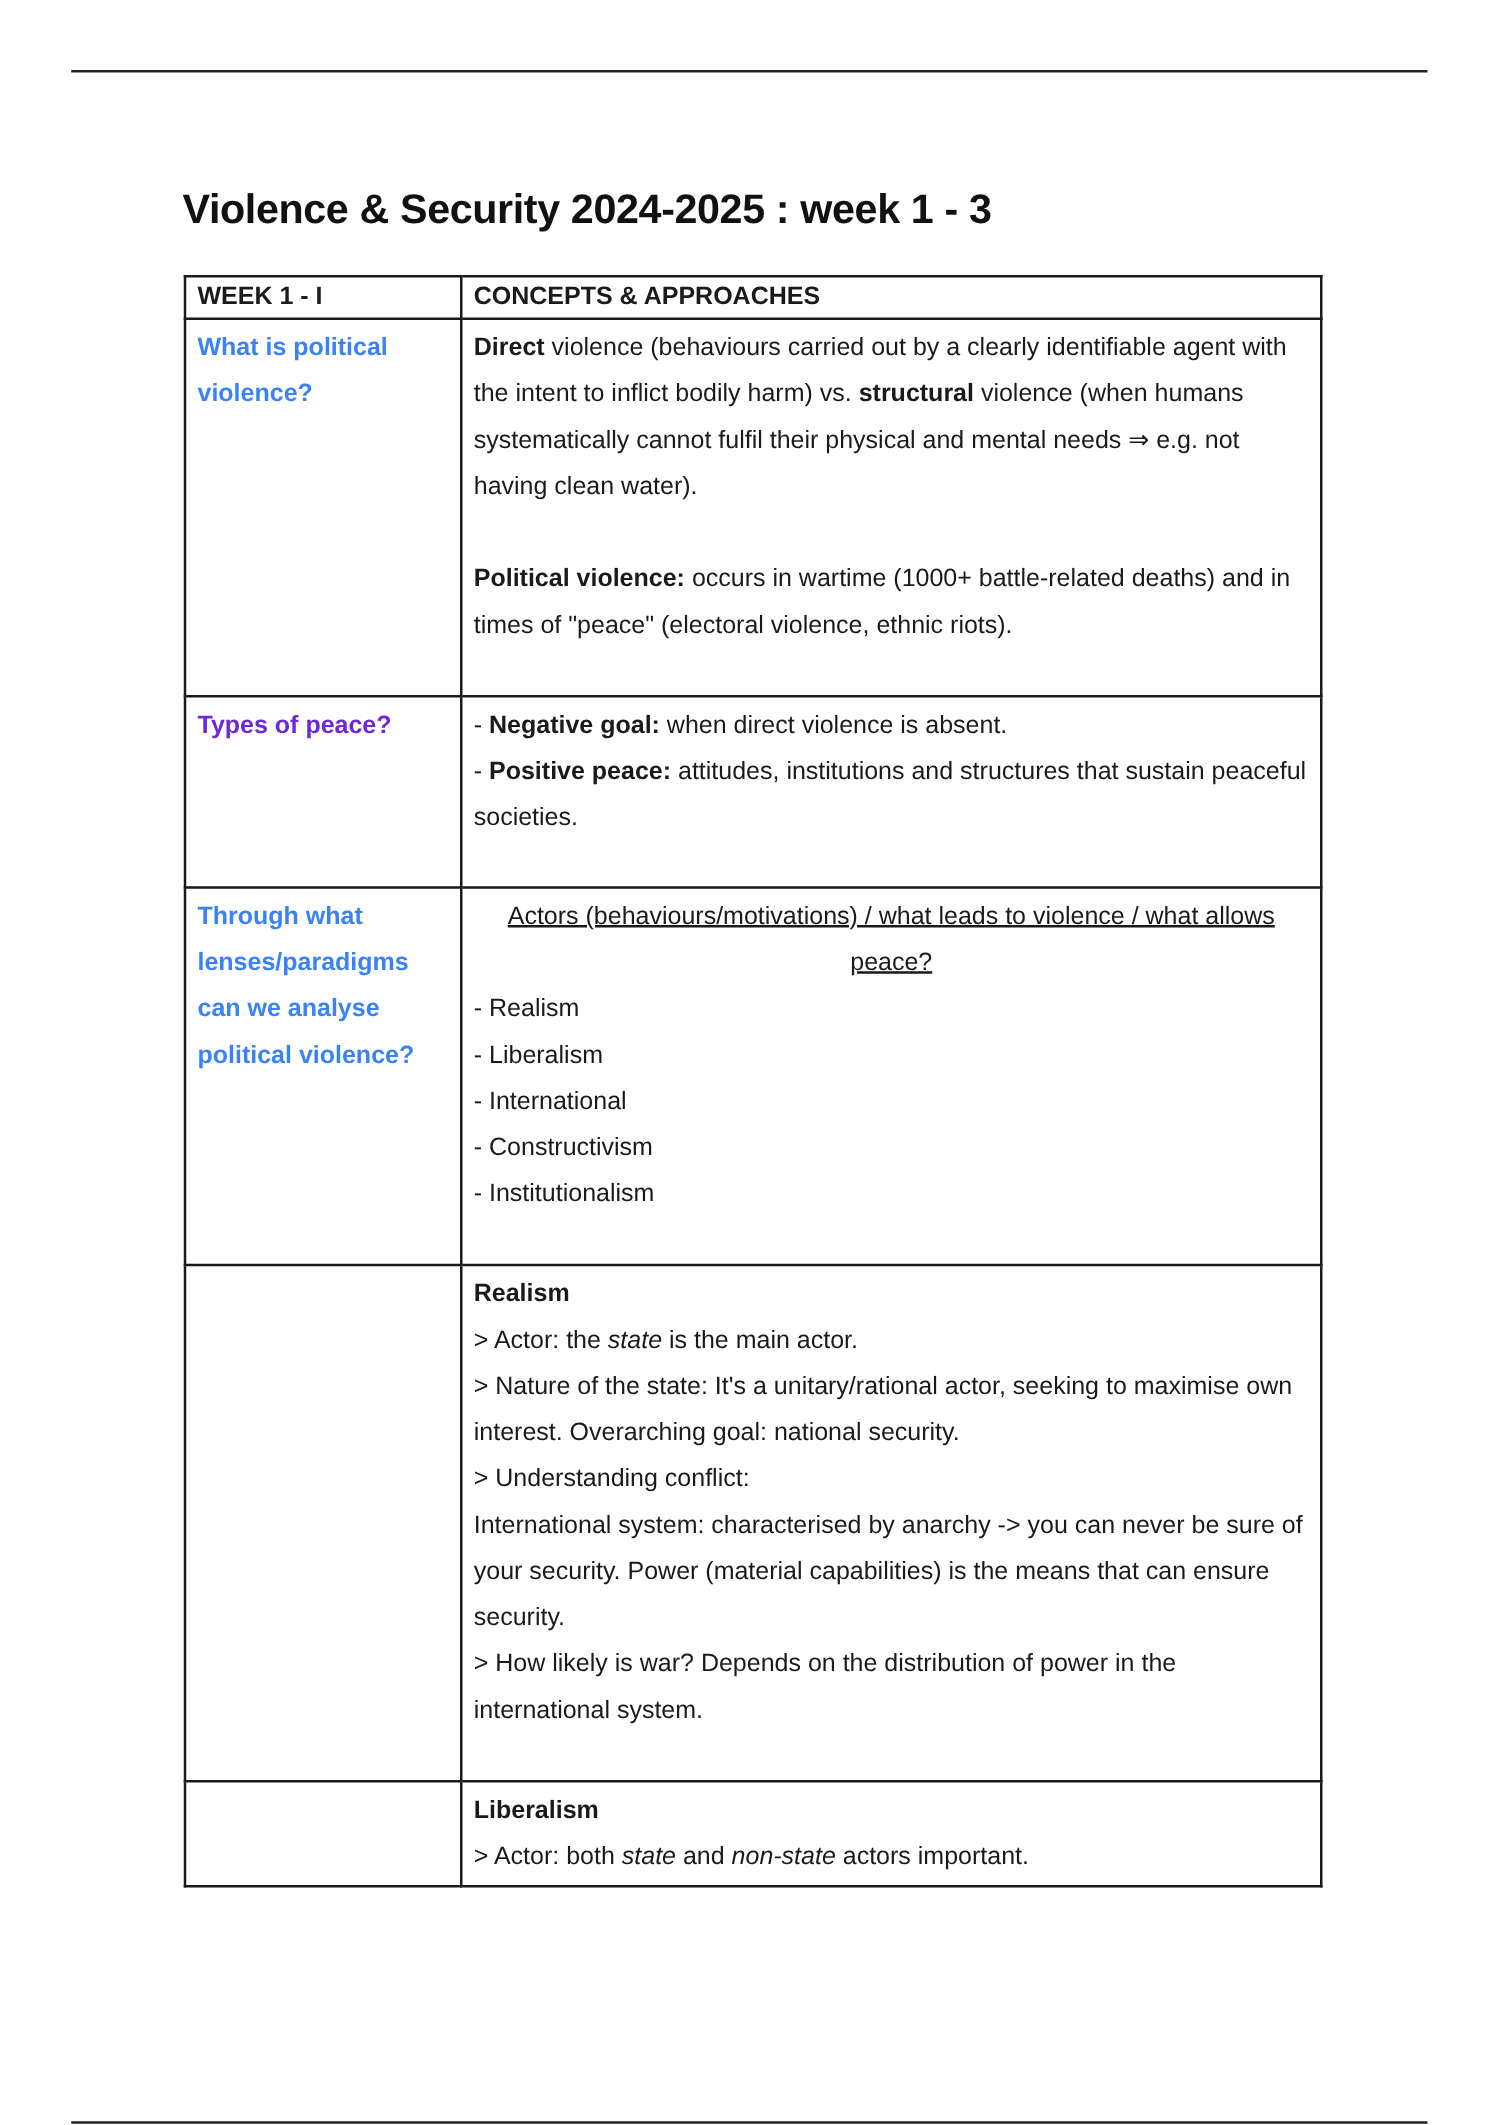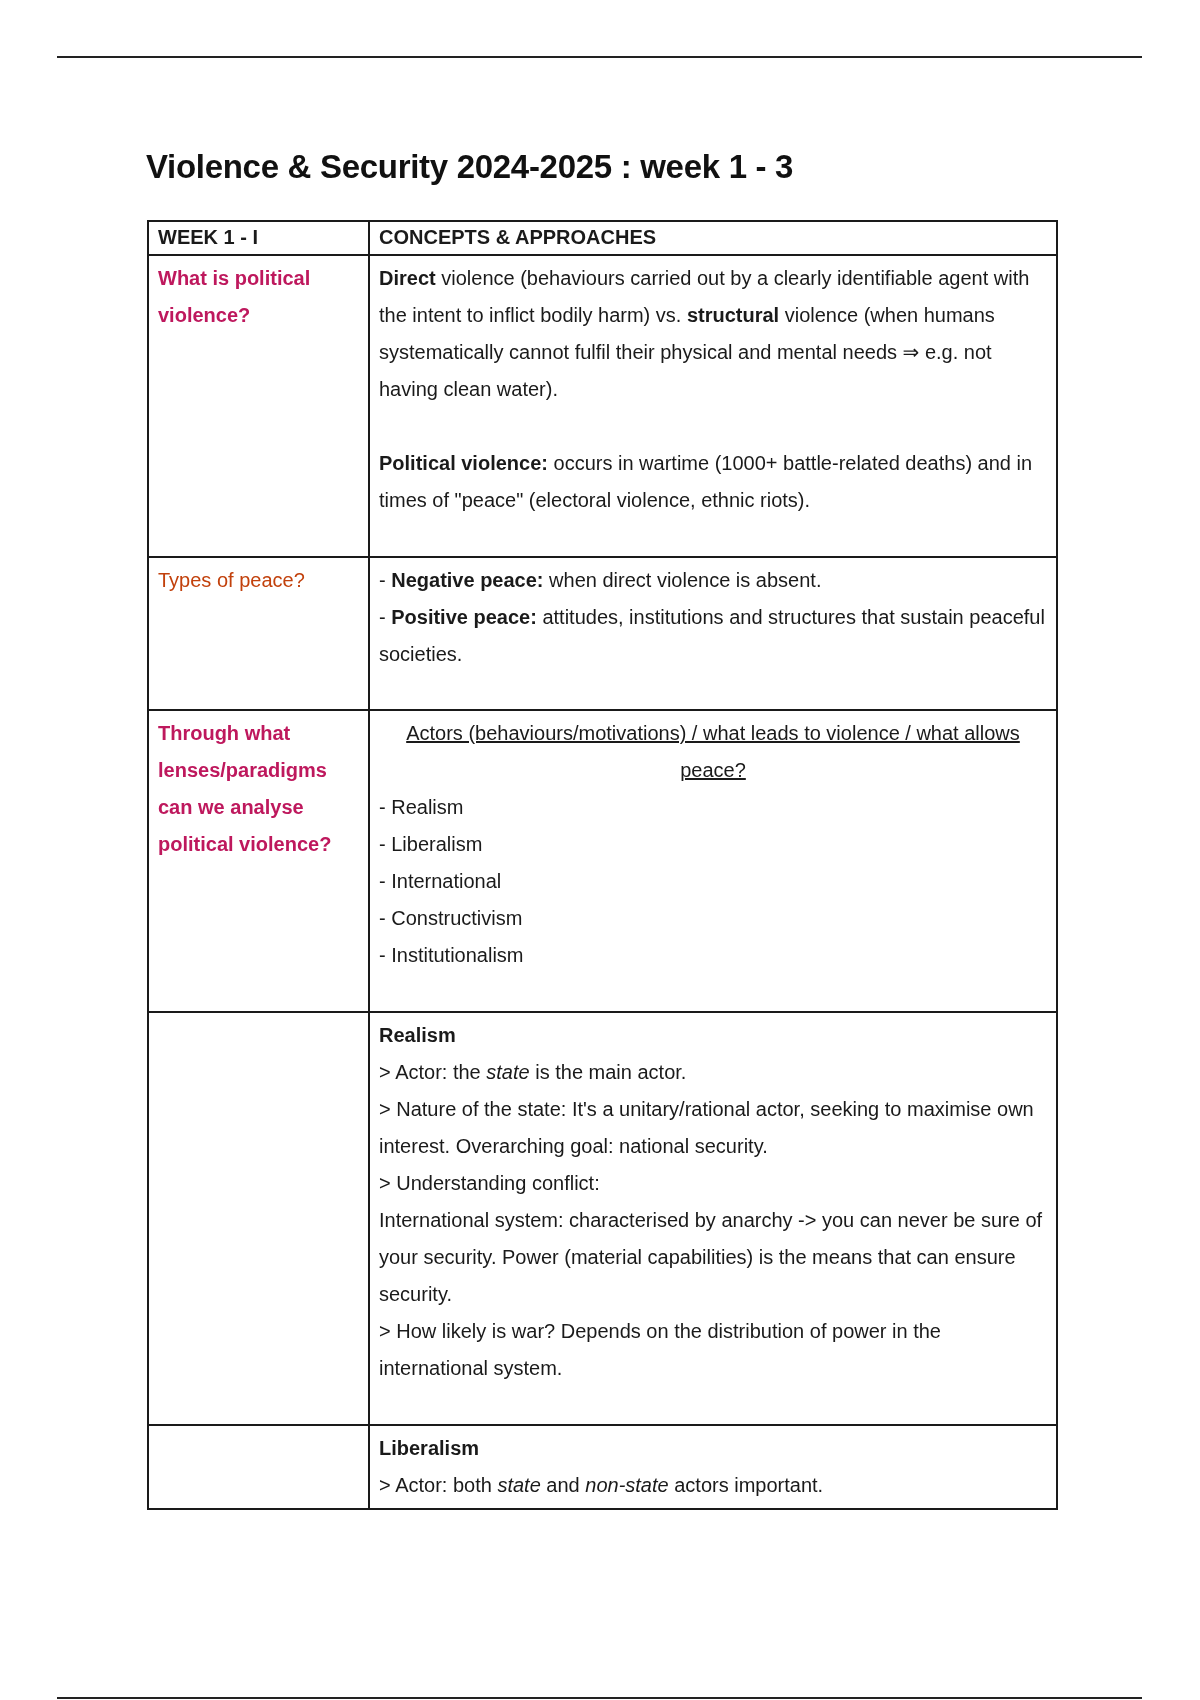--- a/index.html
+++ b/index.html
@@ -20,22 +20,22 @@
       border-collapse: collapse; table-layout: fixed;
       font-size: 20px;
     }
     table.notes td, table.notes th {
       border: 2px solid #1a1a1a; vertical-align: top;
       padding: 4px 9px 4px 9px; line-height: 37px; text-align: left;
     }
     table.notes col.c1 { width: 221px; }
     table.notes col.c2 { width: 688px; }
     th { font-weight: bold; font-size: 20px; line-height: 26px !important; padding-top: 2px !important; padding-bottom: 4px !important; }
-    .q { color: #be185d; font-weight: bold; }
-    .plain { color: #c2410c; }
+    .q { color: #3b82f6; font-weight: bold; }
+    .plain { color: #6d28d9; font-weight: bold; }
     b { font-weight: bold; }
     i { }
     .u { text-decoration: underline; text-align: center; }
     .line { display: block; }
     .gap { display: block; height: 37px; }
     .r1 td { height: 292px; }
     .r2 td { height: 143px; }
     .r3 td { height: 292px; }
     .r4 td { height: 403px; }
     .r5 td { height: 66px; padding-bottom: 2px; }
@@ -63,21 +63,21 @@
     <td>
       <span class="line"><b>Direct</b><span> violence (behaviours carried out by a clearly identifiable agent with the intent to inflict bodily harm) vs. </span><b>structural</b><span> violence (when humans systematically cannot fulfil their physical and mental needs ⇒ e.g. not having clean water).</span></span>
       <span class="gap"></span>
       <span class="line"><b>Political violence:</b><span> occurs in wartime (1000+ battle-related deaths) and in times of "peace" (electoral violence, ethnic riots).</span></span>
     </td>
   </tr>
 
   <tr class="r2">
     <td class="plain">Types of peace?</td>
     <td>
-      <span class="line">- <b>Negative peace:</b><span> when direct violence is absent.</span></span>
+      <span class="line">- <b>Negative goal:</b><span> when direct violence is absent.</span></span>
       <span class="line">- <b>Positive peace:</b><span> attitudes, institutions and structures that sustain peaceful societies.</span></span>
     </td>
   </tr>
 
   <tr class="r3">
     <td class="q">Through what lenses/paradigms can we analyse political violence?</td>
     <td>
       <span class="line u">Actors (behaviours/motivations) / what leads to violence / what allows peace?</span>
       <span class="line">- <span>Realism</span></span>
       <span class="line">- <span>Liberalism</span></span>

